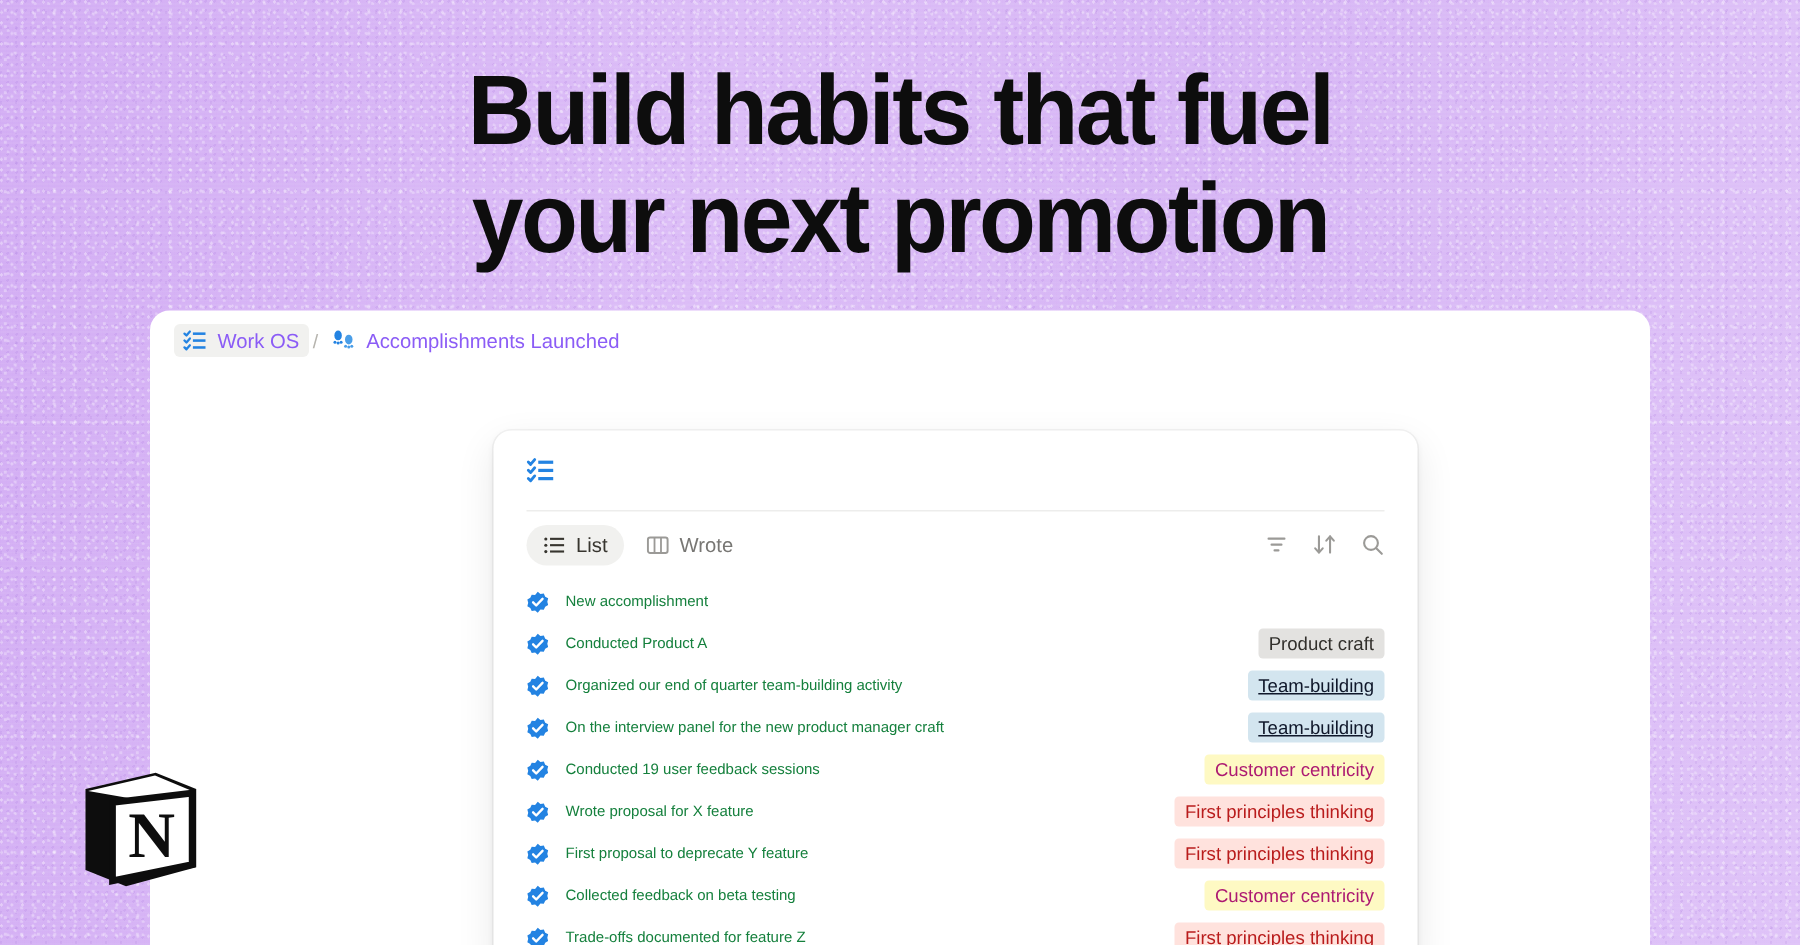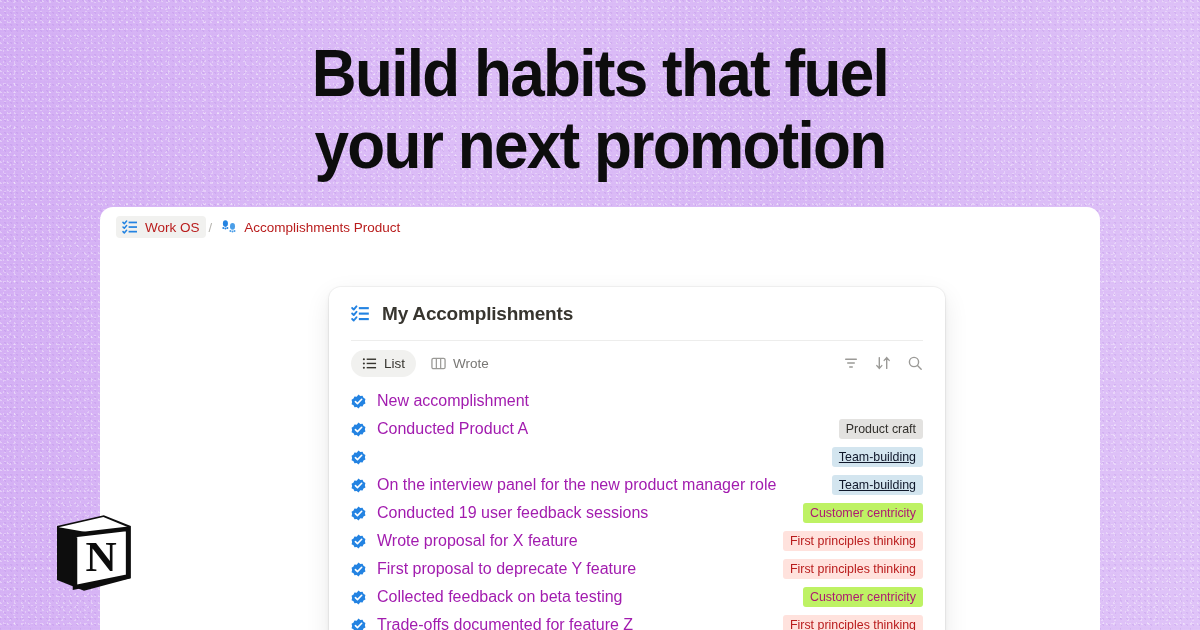--- a/index.html
+++ b/index.html
@@ -97,21 +97,21 @@
   }
   .crumb {
     display: flex;
     align-items: center;
     gap: 7px;
     padding: 3px 6px;
     border-radius: 4px;
     white-space: nowrap;
   }
   .crumb.active { background: #f1f1ef; }
-  .crumb-label { font-size: 13.5px; color: #b91c1c; }
+  .crumb-label { font-size: 13.5px; color: #8b5cf6; }
   .crumb-sep {
     color: #b6b4ae;
     font-size: 13px;
     padding: 0 3px;
   }
   .crumb-icon { width: 16px; height: 16px; display: block; flex: none; }
 
   
   #card {
     position: absolute;
@@ -168,35 +168,35 @@
   
   #list { padding: 2px 0 8px; }
   .row {
     display: flex;
     align-items: center;
     height: 28px;
     gap: 11px;
   }
   .row-check { width: 15px; height: 15px; flex: none; }
   .row-title {
-    font-size: 16px;
-    color: #a21caf;
+    font-size: 10px;
+    color: #15803d;
     white-space: nowrap;
   }
   .row-tag {
     margin-left: auto;
     font-size: 12.4px;
     line-height: 18px;
     padding: 1px 7px;
     border-radius: 3px;
     white-space: nowrap;
   }
   .tag-gray   { background: #e3e2e0; color: #32302c; }
   .tag-blue   { background: #d3e5ef; color: #0f172a; text-decoration: underline; }
-  .tag-pink   { background: #bef264; color: #ad1a72; }
+  .tag-pink   { background: #fef9c3; color: #ad1a72; }
   .tag-salmon { background: #ffe2dd; color: #b91c1c; }
 </style>
 </head>
 <body>
 
 <div id="bg"></div>
 
 <div id="headline">
   <span class="line">Build habits that fuel</span>
   <span class="line">your next promotion</span>
@@ -234,36 +234,35 @@
       <svg class="crumb-icon" viewBox="0 0 16 16">
         <ellipse cx="4.4" cy="4.6" rx="2.5" ry="3.3" fill="#2383e2"></ellipse>
         <circle cx="2.3" cy="9.1" r="1" fill="#2383e2"></circle>
         <circle cx="4.4" cy="9.6" r="1" fill="#2383e2"></circle>
         <circle cx="6.4" cy="9.1" r="1" fill="#2383e2"></circle>
         <ellipse cx="11.5" cy="7.4" rx="2.5" ry="3.3" fill="#4a9ee8"></ellipse>
         <circle cx="9.4" cy="11.9" r="1" fill="#4a9ee8"></circle>
         <circle cx="11.5" cy="12.4" r="1" fill="#4a9ee8"></circle>
         <circle cx="13.5" cy="11.9" r="1" fill="#4a9ee8"></circle>
       </svg>
-      <span class="crumb-label">Accomplishments Product</span>
+      <span class="crumb-label">Accomplishments Launched</span>
     </div>
   </div>
 
   <div id="card">
 
     <div id="card-head">
       <svg class="head-icon" viewBox="0 0 16 16">
         <path d="M1 3.4 L2.3 4.7 L4.6 2" stroke="#2383e2" stroke-width="1.6" fill="none" stroke-linecap="round" stroke-linejoin="round"></path>
         <path d="M1 8 L2.3 9.3 L4.6 6.6" stroke="#2383e2" stroke-width="1.6" fill="none" stroke-linecap="round" stroke-linejoin="round"></path>
         <path d="M1 12.6 L2.3 13.9 L4.6 11.2" stroke="#2383e2" stroke-width="1.6" fill="none" stroke-linecap="round" stroke-linejoin="round"></path>
         <rect x="6.6" y="2.6" width="8.4" height="1.8" fill="#2383e2"></rect>
         <rect x="6.6" y="7.2" width="8.4" height="1.8" fill="#2383e2"></rect>
         <rect x="6.6" y="11.8" width="8.4" height="1.8" fill="#2383e2"></rect>
       </svg>
-      <span id="card-title">My Accomplishments</span>
     </div>
 
     <div id="tabbar">
       <div id="tabs">
 
         <div class="tab active">
           <svg class="tab-icon" viewBox="0 0 16 16">
             <circle cx="2" cy="3.5" r="1.1" fill="#37352f"></circle>
             <circle cx="2" cy="8" r="1.1" fill="#37352f"></circle>
             <circle cx="2" cy="12.5" r="1.1" fill="#37352f"></circle>
@@ -318,29 +317,30 @@
     </svg>
     <span class="row-title">Conducted Product A</span>
     <span class="row-tag tag-gray">Product craft</span>
   </div>
 
   <div class="row">
     <svg class="row-check" viewBox="0 0 16 16">
       <path d="M8 .6 l1.9 1.5 2.4-.3 1 2.2 2.1 1.2-.6 2.4.6 2.4-2.1 1.2-1 2.2-2.4-.3L8 15.4 6.1 13.9l-2.4.3-1-2.2L.6 10.8 1.2 8.4.6 6l2.1-1.2 1-2.2 2.4.3z" fill="#2383e2"></path>
       <path d="M4.7 8.1 L6.9 10.3 L11.4 5.6" stroke="#ffffff" stroke-width="1.7" fill="none" stroke-linecap="round" stroke-linejoin="round"></path>
     </svg>
+    <span class="row-title">Organized our end of quarter team-building activity</span>
     <span class="row-tag tag-blue">Team-building</span>
   </div>
 
   <div class="row">
     <svg class="row-check" viewBox="0 0 16 16">
       <path d="M8 .6 l1.9 1.5 2.4-.3 1 2.2 2.1 1.2-.6 2.4.6 2.4-2.1 1.2-1 2.2-2.4-.3L8 15.4 6.1 13.9l-2.4.3-1-2.2L.6 10.8 1.2 8.4.6 6l2.1-1.2 1-2.2 2.4.3z" fill="#2383e2"></path>
       <path d="M4.7 8.1 L6.9 10.3 L11.4 5.6" stroke="#ffffff" stroke-width="1.7" fill="none" stroke-linecap="round" stroke-linejoin="round"></path>
     </svg>
-    <span class="row-title">On the interview panel for the new product manager role</span>
+    <span class="row-title">On the interview panel for the new product manager craft</span>
     <span class="row-tag tag-blue">Team-building</span>
   </div>
 
   <div class="row">
     <svg class="row-check" viewBox="0 0 16 16">
       <path d="M8 .6 l1.9 1.5 2.4-.3 1 2.2 2.1 1.2-.6 2.4.6 2.4-2.1 1.2-1 2.2-2.4-.3L8 15.4 6.1 13.9l-2.4.3-1-2.2L.6 10.8 1.2 8.4.6 6l2.1-1.2 1-2.2 2.4.3z" fill="#2383e2"></path>
       <path d="M4.7 8.1 L6.9 10.3 L11.4 5.6" stroke="#ffffff" stroke-width="1.7" fill="none" stroke-linecap="round" stroke-linejoin="round"></path>
     </svg>
     <span class="row-title">Conducted 19 user feedback sessions</span>
     <span class="row-tag tag-pink">Customer centricity</span>

